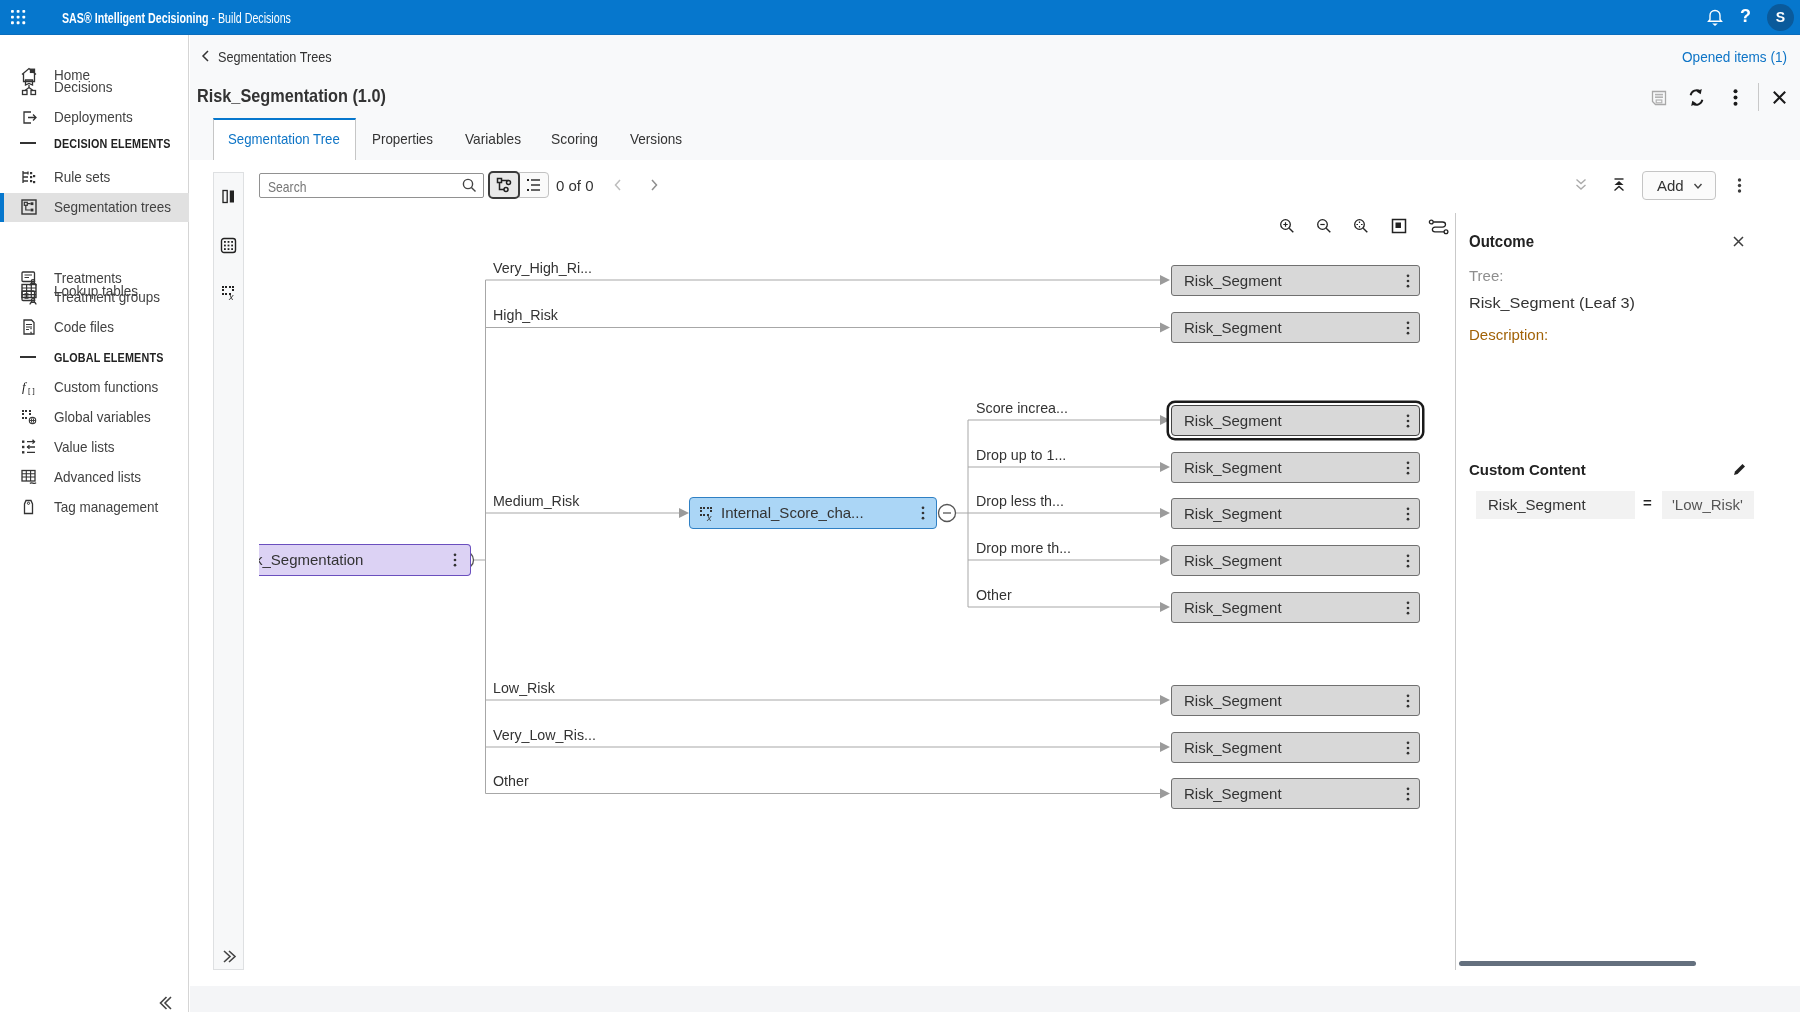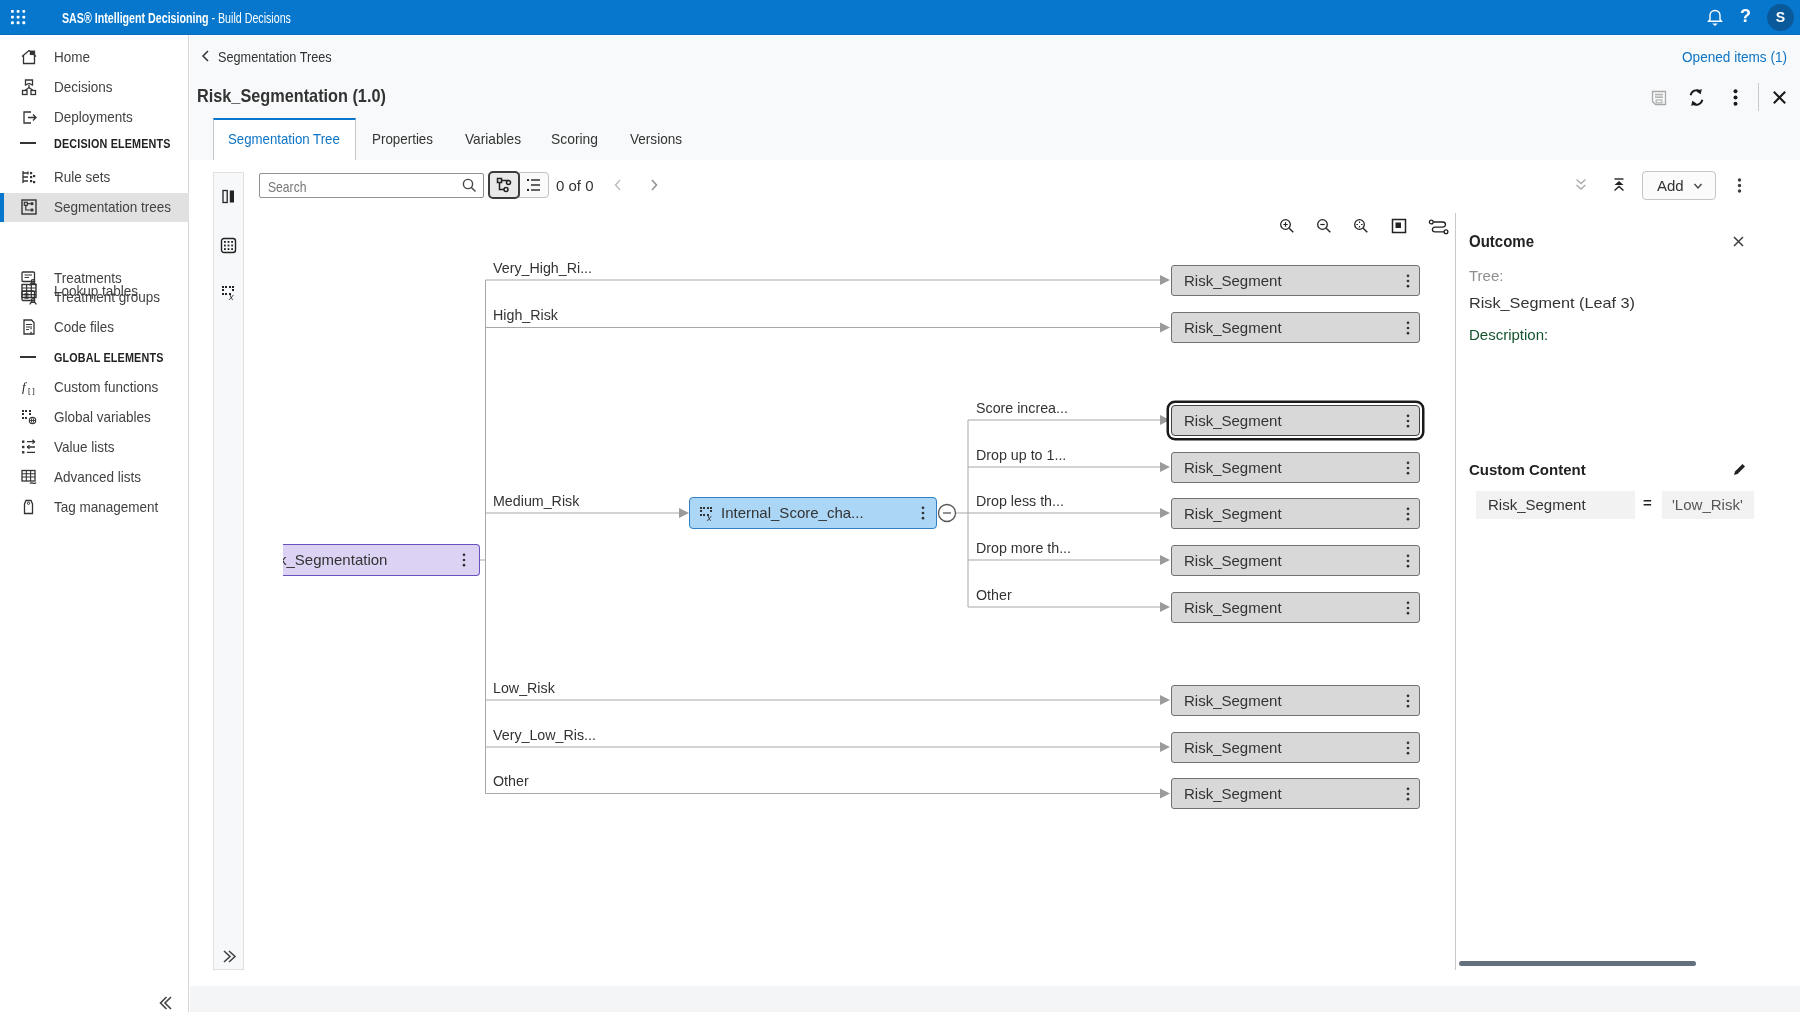--- a/index.html
+++ b/index.html
@@ -41,21 +41,21 @@
  .nrow{position:absolute;left:0;width:189px;height:30px;}
  .nico{position:absolute;left:20px;top:6px;}
  .nlab{position:absolute;left:54px;top:6px;font-size:15px;color:#424242;white-space:nowrap;transform:scaleX(.9);transform-origin:0 50%;}
  .nhdr{position:absolute;left:54px;top:9px;font-size:12.5px;font-weight:bold;color:#222;letter-spacing:.2px;white-space:nowrap;transform:scaleX(.862);transform-origin:0 50%;}
  .ndash{position:absolute;left:20px;top:14px;width:16px;height:2.4px;background:#333;}
 </style>
 
 <div class="abs" style="left:0;top:193px;width:189px;height:29px;background:#e1e1e1;"></div>
 <div class="abs" style="left:0;top:193px;width:4px;height:29px;background:#0677cd;"></div>
 
-<div class="nrow" style="top:42px;">
+<div class="nrow" style="top:60px;">
  <svg class="nico" width="18" height="18" viewBox="0 0 18 18">
         <g fill="none" stroke="#333" stroke-width="1.3">
           <path d="M2 8.5 L9 2.5 L16 8.5"></path>
           <path d="M3.5 7.5 L3.5 15.5 L14.5 15.5 L14.5 7.5"></path>
           <rect x="10.5" y="3.2" width="4" height="3.2" fill="#333"></rect>
         </g>
       </svg>
  <div class="nlab">Home</div>
     </div>
 <div class="nrow" style="top:72px;">
@@ -413,21 +413,21 @@
 <div class="lbl" style="left:493px;top:492px;">Medium_Risk</div>
 <div class="lbl" style="left:493px;top:679px;">Low_Risk</div>
 <div class="lbl" style="left:493px;top:726px;">Very_Low_Ris...</div>
 <div class="lbl" style="left:493px;top:772px;">Other</div>
 <div class="lbl" style="left:976px;top:399px;">Score increa...</div>
 <div class="lbl" style="left:976px;top:446px;">Drop up to 1...</div>
 <div class="lbl" style="left:976px;top:492px;">Drop less th...</div>
 <div class="lbl" style="left:976px;top:539px;">Drop more th...</div>
 <div class="lbl" style="left:976px;top:586px;">Other</div>
 
-<div class="abs" style="left:259px;top:544px;width:197px;height:32px;background:#dcd2f4;border:1.5px solid #6a4fbe;border-left:none;border-radius:0 4px 4px 0;overflow:hidden;margin-left:24px;">
+<div class="abs" style="left:259px;top:544px;width:212px;height:32px;background:#dcd2f4;border:1.5px solid #6a4fbe;border-left:none;border-radius:0 4px 4px 0;overflow:hidden;">
   <div style="position:absolute;left:-4px;top:0;font-size:15px;color:#333;line-height:30px;white-space:nowrap;">k_Segmentation</div>
   <svg class="kb" style="right:13px" width="4" height="16" viewBox="0 0 4 16">
         <g fill="#333">
           <circle cx="2" cy="2.8" r="1.35"></circle>
           <circle cx="2" cy="8" r="1.35"></circle>
           <circle cx="2" cy="13.2" r="1.35"></circle>
         </g>
       </svg>
 </div>
 
@@ -528,21 +528,21 @@
       </svg></div>
 </div>
 
 <div class="abs" style="left:1455px;top:213px;width:1px;height:757px;background:#c9c9c9;"></div>
 <div class="abs" style="left:1469px;top:233px;font-size:16px;font-weight:bold;color:#222;white-space:nowrap;transform:scaleX(.937);transform-origin:0 50%;">Outcome</div>
 <svg class="abs" style="left:1731px;top:234px" width="15" height="15" viewBox="0 0 15 15">
   <path d="M3 3 L12 12 M12 3 L3 12" stroke="#3d3d3d" stroke-width="1.5"></path>
 </svg>
 <div class="abs" style="left:1469px;top:267px;font-size:15px;color:#8e8e8e;">Tree:</div>
 <div class="abs t15" style="left:1469px;top:294px;white-space:nowrap;transform:scaleX(1.082);transform-origin:0 50%;">Risk_Segment (Leaf 3)</div>
-<div class="abs" style="left:1469px;top:326px;font-size:15px;color:#14532d;">Description:</div>
+<div class="abs" style="left:1469px;top:326px;font-size:15px;color:#a16207;">Description:</div>
 <div class="abs" style="left:1469px;top:461px;font-size:15px;font-weight:bold;color:#222;">Custom Content</div>
 <svg class="abs" style="left:1732px;top:462px" width="15" height="15" viewBox="0 0 15 15">
   <path d="M2 13 L3 9.5 L10.5 2 L13 4.5 L5.5 12 Z" fill="#222"></path>
 </svg>
 <div class="abs" style="left:1476px;top:491px;width:159px;height:28px;background:#f2f2f2;font-size:15px;color:#333;line-height:28px;padding-left:12px;">Risk_Segment</div>
 <div class="abs" style="left:1643px;top:494px;font-size:15px;font-weight:bold;color:#222;">=</div>
 <div class="abs" style="left:1662px;top:491px;width:92px;height:28px;background:#f2f2f2;font-size:15px;color:#555;line-height:28px;padding-left:10px;">'Low_Risk'</div>
 <div class="abs" style="left:1459px;top:961px;width:237px;height:5px;background:#64707e;border-radius:3px;"></div>
 
 <div class="abs" style="left:190px;top:986px;width:1610px;height:26px;background:#f4f5f7;"></div>

